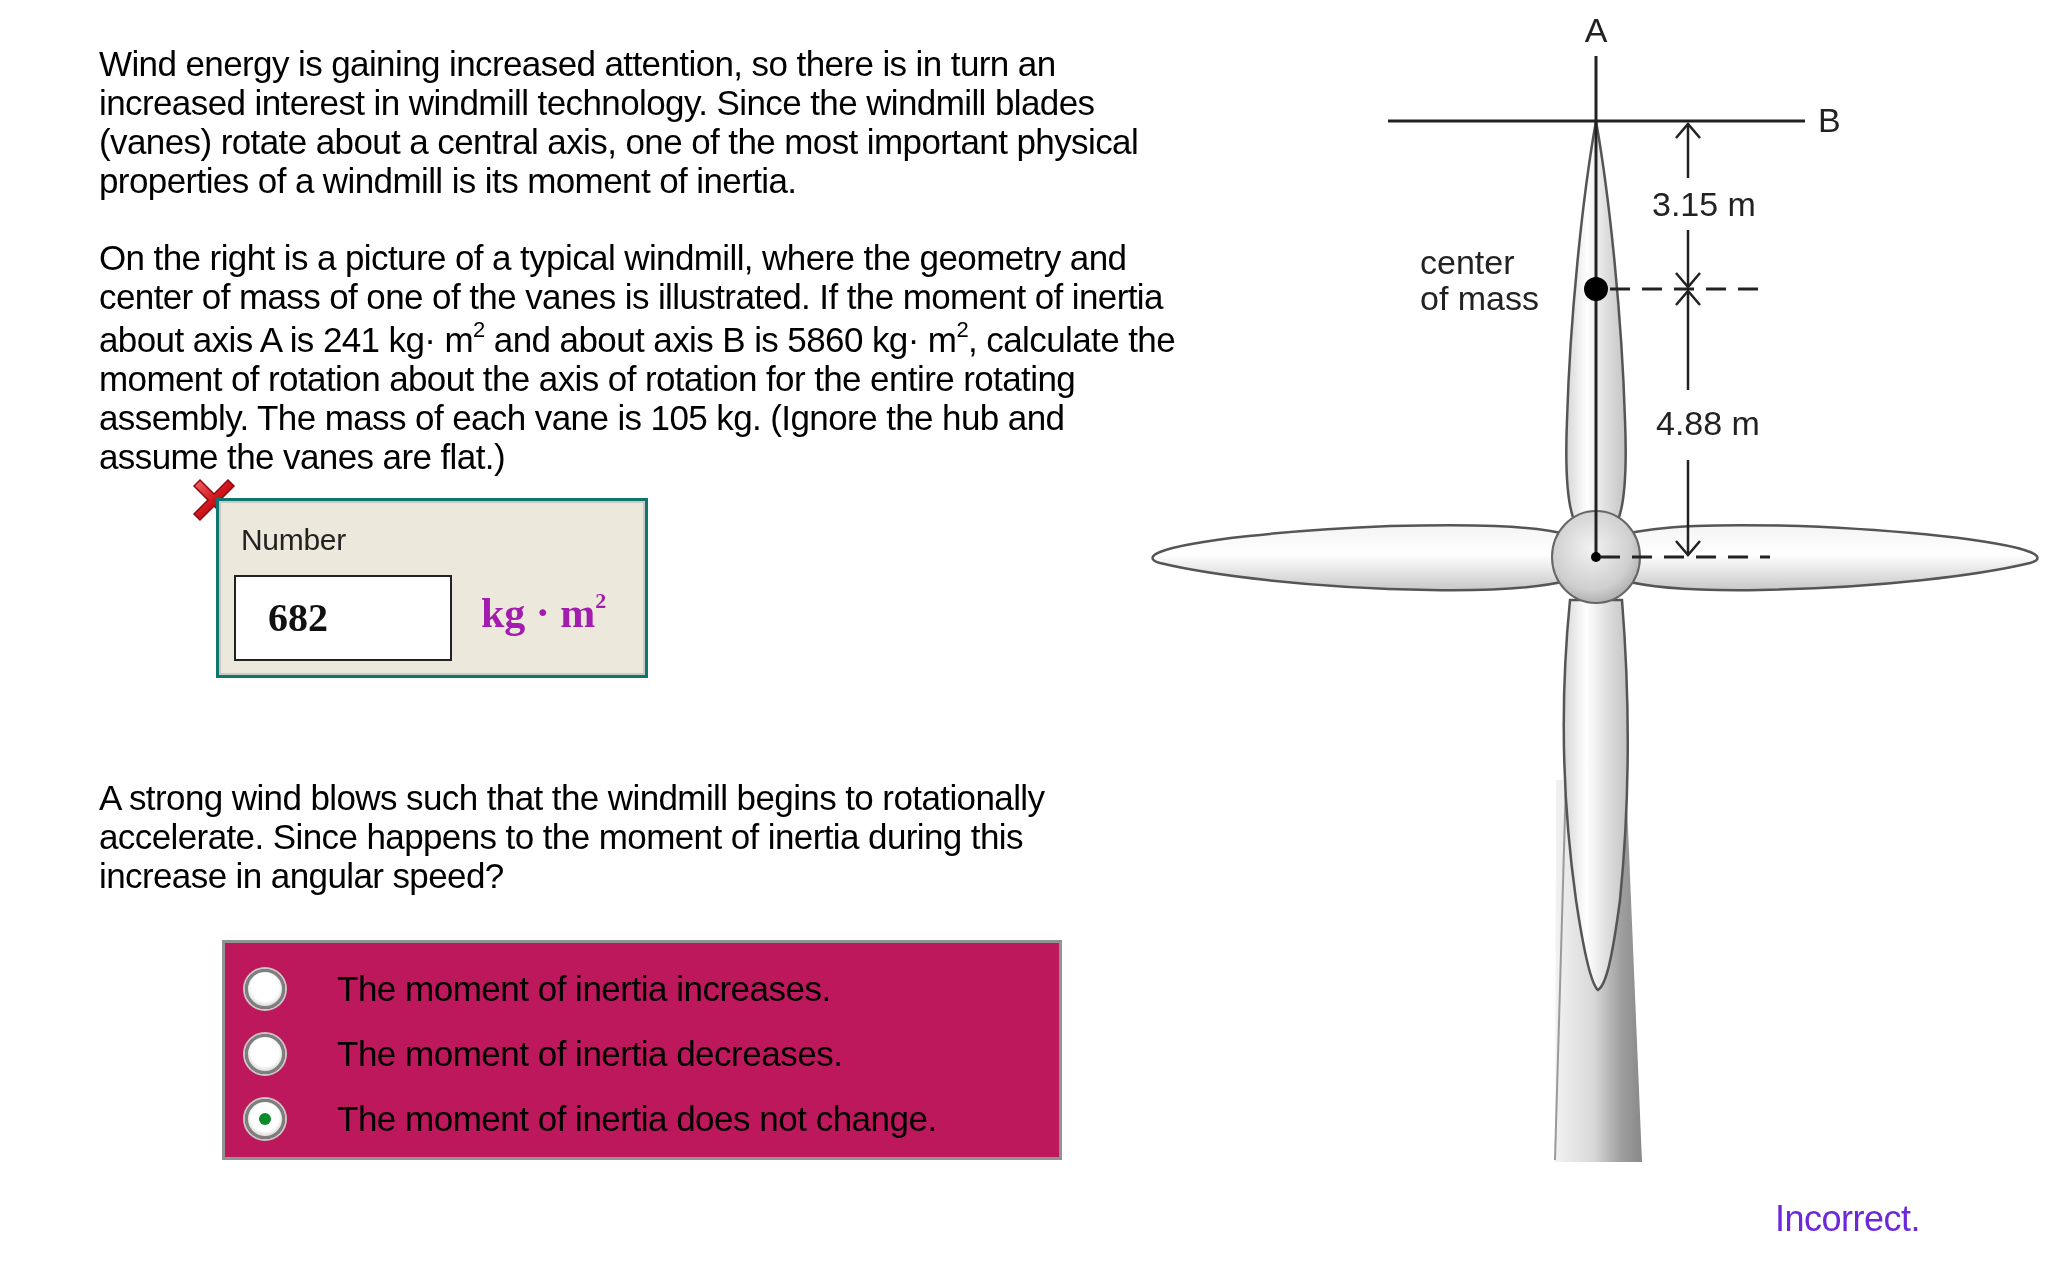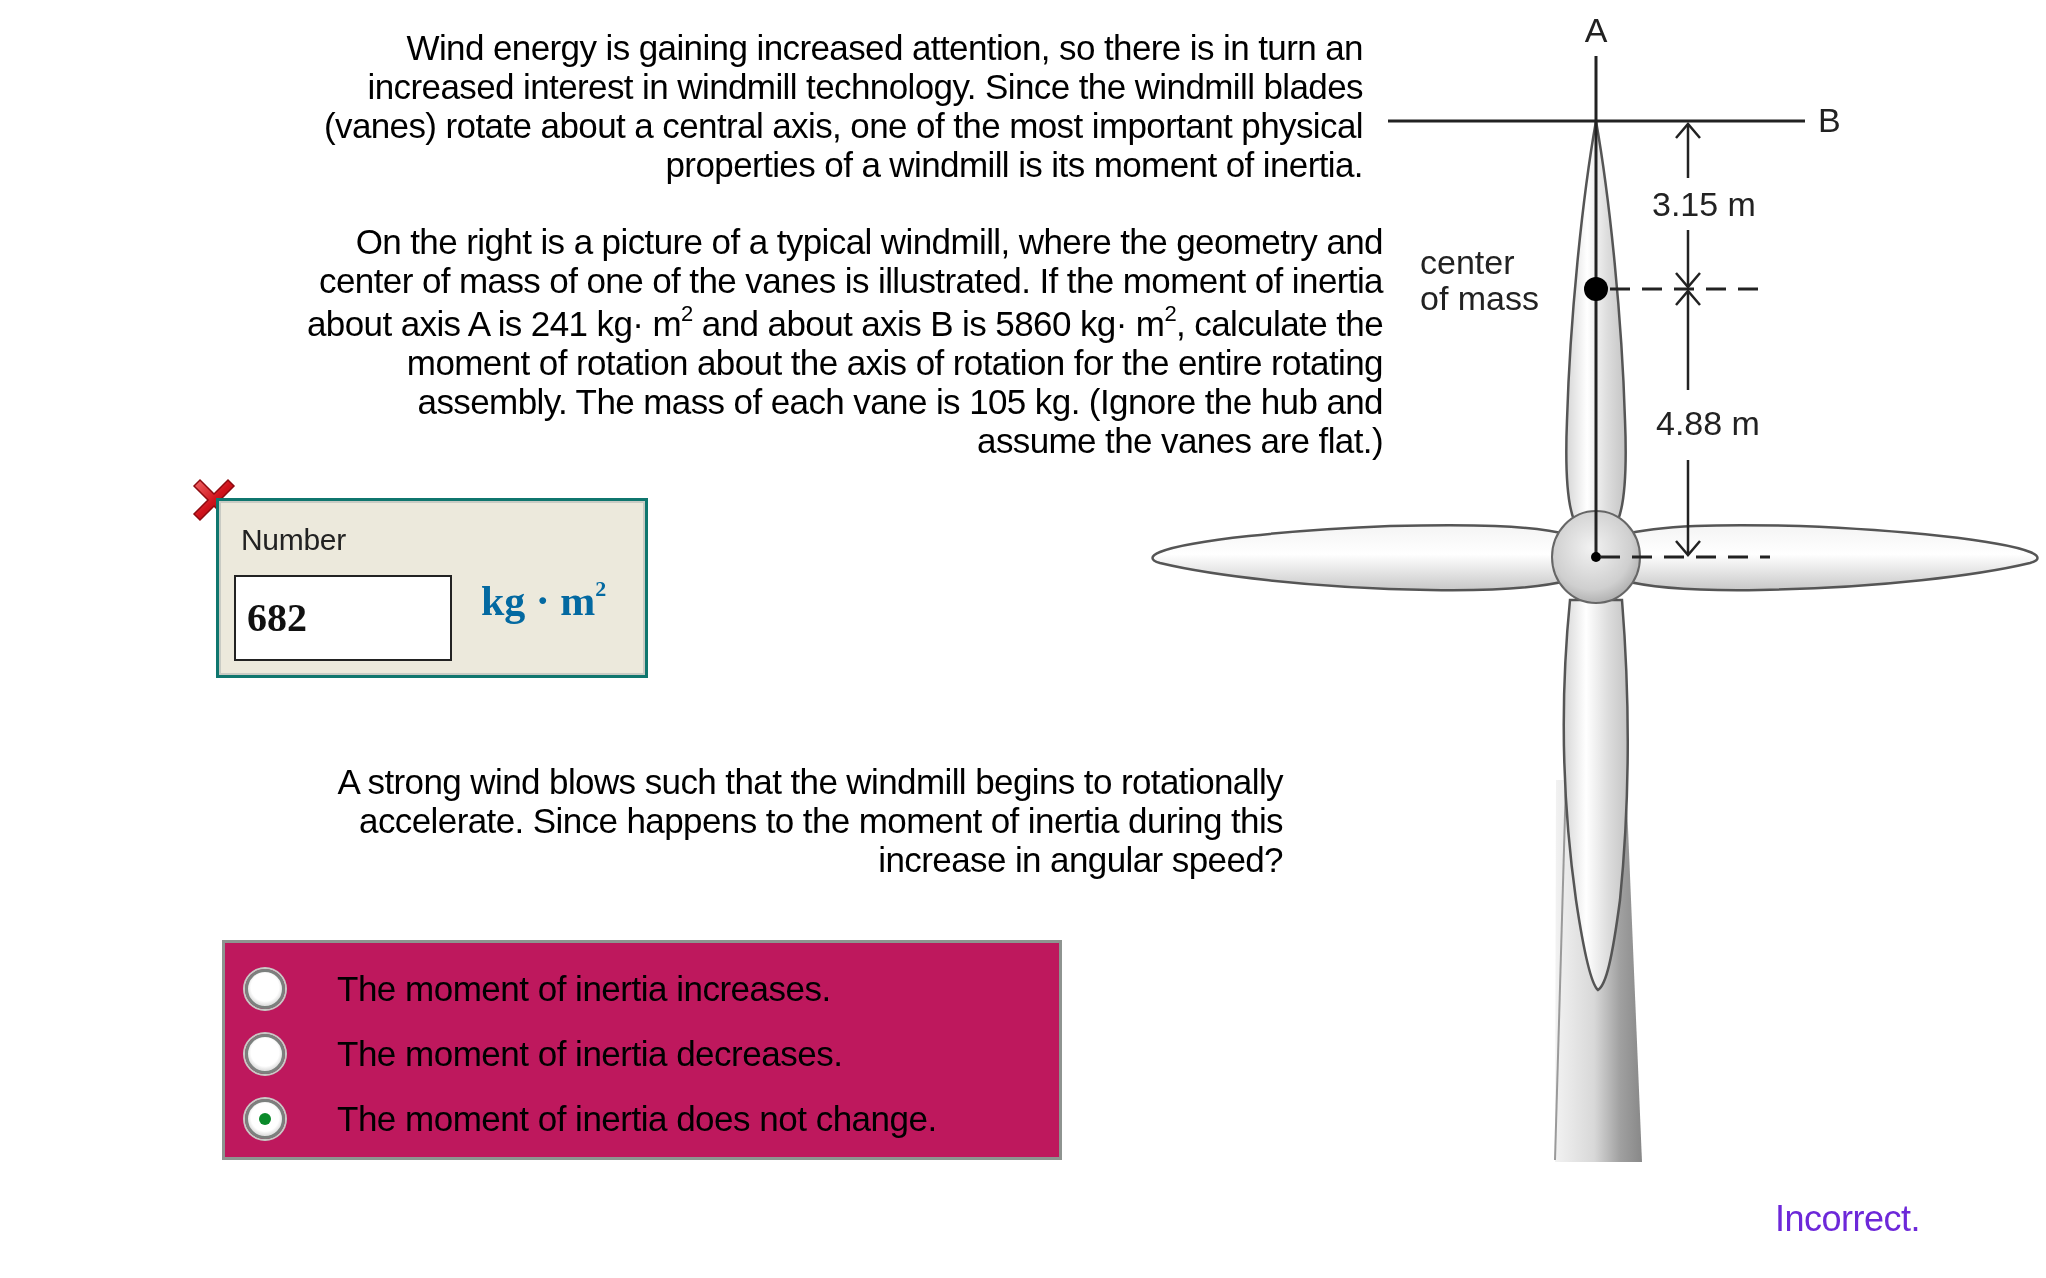--- a/index.html
+++ b/index.html
@@ -1,30 +1,30 @@
 <!DOCTYPE html>
 <html><head>
 <meta charset="utf-8">
 <style>
   html, body { margin:0; padding:0; background:#ffffff; }
   body { width:2046px; height:1278px; position:relative; overflow:hidden;
          font-family:"Liberation Sans", sans-serif; color:#000; }
-  .para { position:absolute; left:83px; font-size:35px; line-height:39px; letter-spacing:-0.6px; margin:0;text-align:right; }
+  .para { position:absolute; left:83px; font-size:35px; line-height:39px; letter-spacing:-0.6px; margin:16px; }
   .para sup { font-size:22px; line-height:0; vertical-align:super; position:relative; top:-2px; }
   #p1 { top:28px; width:1280px; }
   #p2 { top:222px; width:1300px; }
   #p3 { top:762px; width:1200px; }
   .xmark { position:absolute; left:186px; top:472px; width:56px; height:56px; }
   .answer-box { position:absolute; left:216px; top:498px; width:432px; height:180px;
      background:#ece9dc; border:3px solid #0f766e; box-shadow: inset 0 0 0 2px #c9cbc4; box-sizing:border-box; }
   .answer-label { position:absolute; left:22px; top:22px; font-size:30px; color:#222; letter-spacing:-0.3px; }
   .answer-input { position:absolute; left:15px; top:74px; width:218px; height:86px; box-sizing:border-box;
      border:2px solid #222; background:#fff; font-family:"Liberation Serif", serif; font-weight:bold;
-     font-size:40px; padding:0 0 0 11px; line-height:82px; color:#111; }
-  .answer-unit { position:absolute; left:262px; top:76px; font-family:"Liberation Serif", serif; font-weight:bold; font-size:42px; color:#0369a1; }
+     font-size:40px; padding:0 0 0 32px; line-height:82px; color:#111; }
+  .answer-unit { position:absolute; left:262px; top:88px; font-family:"Liberation Serif", serif; font-weight:bold; font-size:42px; color:#a21caf; }
   .answer-unit sup { font-size:22px; vertical-align:super; position:relative; top:-4px; }
   .radio-box { position:absolute; left:222px; top:940px; width:840px; height:220px; box-sizing:border-box;
      background:#be185d; border:3px solid #8e9490; }
   .radio-row { position:absolute; left:0; height:60px; display:flex; align-items:center; }
   .radio { position:absolute; left:20px; width:40px; height:40px; border-radius:50%;
      background:radial-gradient(circle at 50% 45%, #ffffff 55%, #e2e2e2 70%);
      border:3px solid #7c807e; box-sizing:border-box; box-shadow:0 0 0 2px #c8cac6; }
   .radio.checked::after { content:""; position:absolute; left:11px; top:11px; width:12px; height:12px;
      border-radius:50%; background:#0a8a2a; }
   .radio-label { position:absolute; left:112px; white-space:nowrap; font-size:35px; letter-spacing:-0.5px; }

